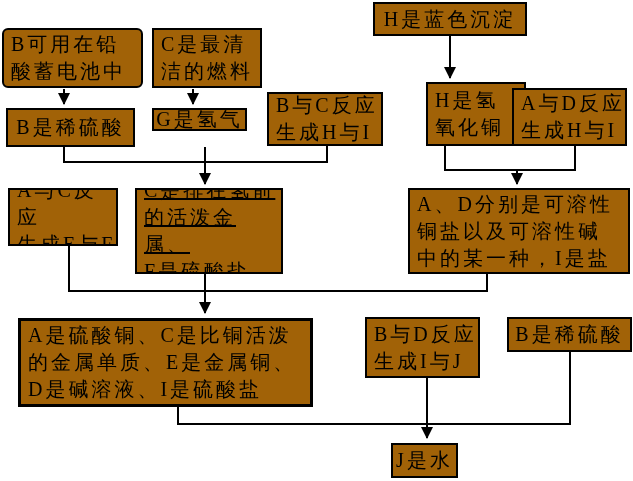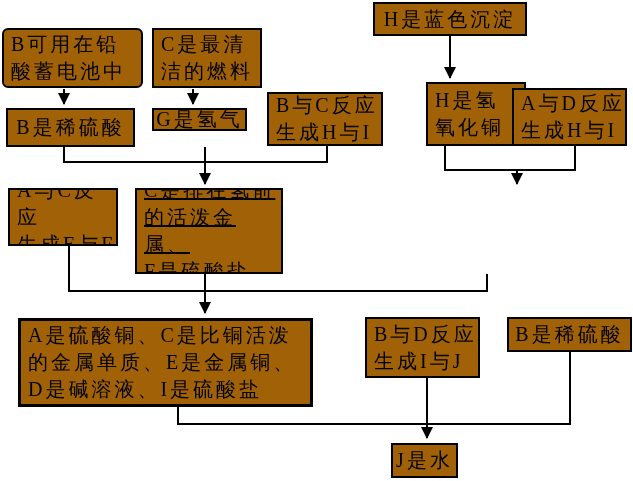--- a/index.html
+++ b/index.html
@@ -114,20 +114,23 @@
   <div class="node" style="left:512px; top:88px;  width:115px; height:58px;">A与D反应
 生成H与I</div>
 
   <div class="node" style="left:8px;   top:188px; width:110px; height:58px;">A与C反应
 生成E与F</div>
 
   <div class="node" style="left:135px; top:188px; width:148px; height:86px;text-decoration:underline;">C是排在氢前
 的活泼金属、
 F是硫酸盐</div>
 
+  <div class="node" style="left:408px; top:188px; width:222px; height:86px;">A、D分别是可溶性
+铜盐以及可溶性碱
+中的某一种，I是盐</div>
 
   <div class="node thick" style="left:18px; top:318px; width:295px; height:89px;">A是硫酸铜、C是比铜活泼
 的金属单质、E是金属铜、
 D是碱溶液、I是硫酸盐</div>
 
   <div class="node" style="left:365px; top:317px; width:115px; height:61px;">B与D反应
 生成I与J</div>
 
   <div class="node center" style="left:507px; top:317px; width:125px; height:35px;">B是稀硫酸</div>
 

